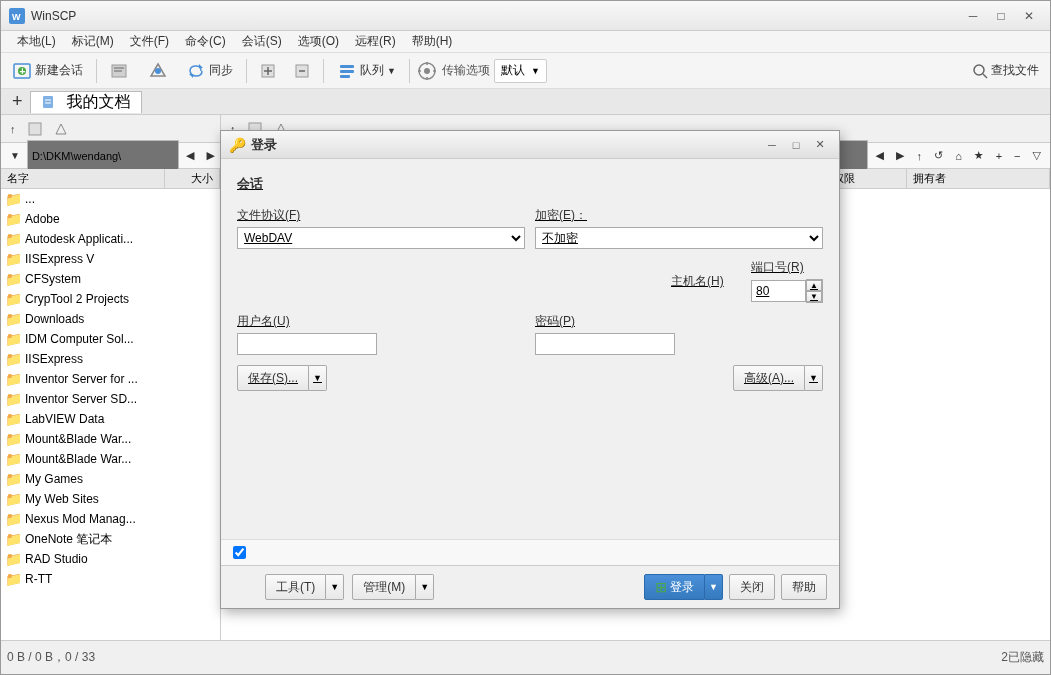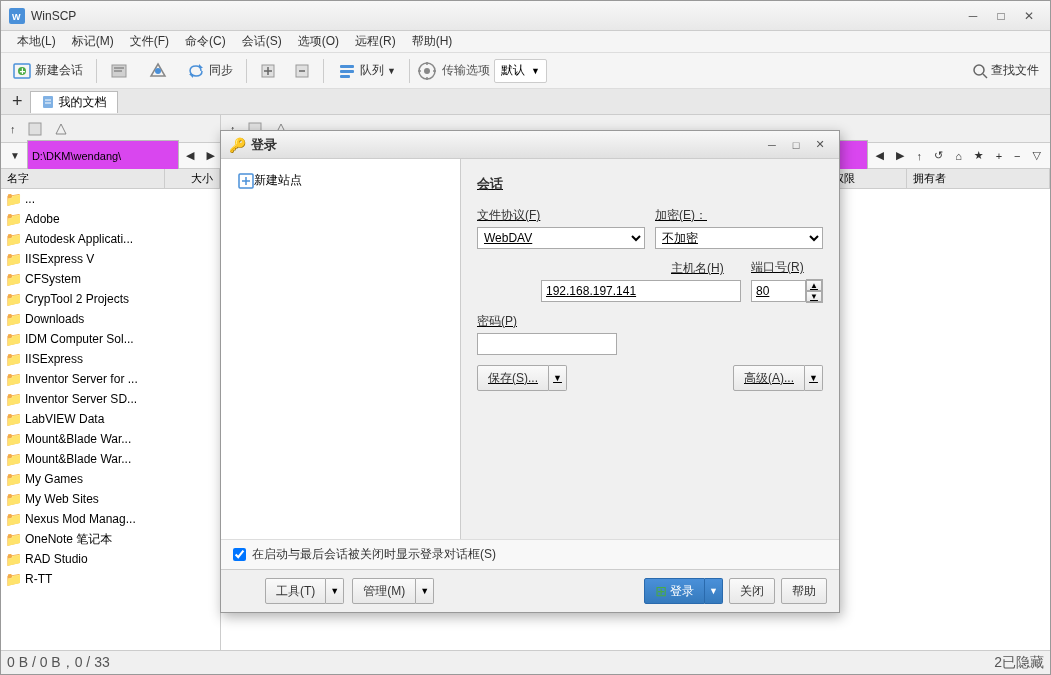--- a/index.html
+++ b/index.html
@@ -134,26 +134,26 @@
       height: 26px;
       display: flex;
       align-items: center;
       padding: 0 4px;
     }
     .session-tab {
       background: #d0d0d0;
       border: 1px solid #bbb;
       border-bottom: none;
       padding: 2px 10px;
-      font-size: 12px;
+      font-size: 16px;
       cursor: pointer;
       height: 22px;
       display: flex;
       align-items: center;
-      gap: 4px;
+      gap: 12px;
     }
     .session-tab.active { background: white; }
 
     
     .panels-area {
       display: flex;
       flex: 1;
       overflow: hidden;
     }
 
@@ -195,21 +195,21 @@
       border-bottom: 1px solid #ccc;
       padding: 0 4px;
       gap: 2px;
     }
     .address-input {
       flex: 1;
       height: 32px;
       border: 1px solid #bbb;
       padding: 0 4px;
       font-size: 11px;
-      background: #d946ef;
+      background: #737373;
     }
 
     .file-list-header {
       display: flex;
       background: #e8e8e8;
       border-bottom: 1px solid #ccc;
       height: 20px;
     }
     .file-list-header-cell {
       padding: 2px 6px;
@@ -250,25 +250,25 @@
       flex: 1;
       overflow: hidden;
       text-overflow: ellipsis;
       white-space: nowrap;
     }
 
     
     .status-bar {
       background: #f0f0f0;
       border-top: 1px solid #ccc;
-      height: 24px;
+      height: 34px;
       display: flex;
       align-items: center;
       padding: 0 6px;
-      font-size: 14px;
+      font-size: 12px;
       color: #555;
       justify-content: space-between;
     }
 
     
     .right-panel {
       flex: 1;
       display: flex;
       flex-direction: column;
       background: white;
@@ -832,30 +832,20 @@
     </div>
     <div class="dialog-title-controls">
       <button class="dialog-title-btn">─</button>
       <button class="dialog-title-btn">□</button>
       <button class="dialog-title-btn close">✕</button>
     </div>
   </div>
 
   <div class="dialog-body">
 
-    <div class="dialog-tree">
-      <div class="tree-item">
-        <svg width="16" height="16" viewBox="0 0 16 16">
-          <rect x="1" y="1" width="14" height="14" rx="1" fill="none" stroke="#4a90d9" stroke-width="1.5"></rect>
-          <line x1="8" y1="4" x2="8" y2="12" stroke="#4a90d9" stroke-width="1.5"></line>
-          <line x1="4" y1="8" x2="12" y2="8" stroke="#4a90d9" stroke-width="1.5"></line>
-        </svg>
-        <span>新建站点</span>
-      </div>
-    </div>
 
     <div class="dialog-session">
       <div class="session-section-title">会话</div>
 
       <div class="form-row">
         <div style="display:flex;flex-direction:column;gap:3px;flex:1;">
           <label class="form-label">
             <span>文件协议(F)</span>
           </label>
           <div class="form-combo">
@@ -874,39 +864,44 @@
             </select>
           </div>
         </div>
       </div>
 
       <div class="form-row">
         <div style="display:flex;flex-direction:column;gap:3px;flex:1;align-items:flex-end;">
           <label class="form-label">
             <span>主机名(H)</span>
           </label>
-          <input type="text" class="form-input" style="width: 200px;" value="192.168.197.141">
         </div>
         <div style="display:flex;flex-direction:column;gap:3px;justify-content:flex-end;">
           <label class="form-label">
             <span>端口号(R)</span>
           </label>
           <div style="display:flex;align-items:center;">
             <input type="text" class="form-input" style="width: 55px;" value="80">
             <div style="display:flex;flex-direction:column;border:1px solid #aaa;border-left:none;">
               <button class="port-spin-btn">▲</button>
               <button class="port-spin-btn">▼</button>
             </div>
           </div>
         </div>
       </div>
 
       <div class="form-row">
         <div style="display:flex;flex-direction:column;gap:3px;flex:1;">
           <label class="form-label">
+            <span>用户名(U)</span>
+          </label>
+          <input type="text" class="form-input" style="width: 140px;" value="">
+        </div>
+        <div style="display:flex;flex-direction:column;gap:3px;flex:1;">
+          <label class="form-label">
             <span>密码(P)</span>
           </label>
           <input type="password" class="form-input" style="width: 140px;" value="">
         </div>
       </div>
 
       <div class="form-row" style="">
         <div style="display:flex;align-items:center;">
           <button class="dialog-btn" style="border-radius:2px 0 0 2px;">
             <span>保存(S)...</span>
@@ -919,21 +914,20 @@
             <span>高级(A)...</span>
           </button>
           <button class="dropdown-arrow-btn">▼</button>
         </div>
       </div>
     </div>
   </div>
 
   <div class="checkbox-row">
     <input type="checkbox" id="show-login-checkbox" checked="" style="">
-    <label for="show-login-checkbox">在启动与最后会话被关闭时显示登录对话框(S)</label>
   </div>
 
   <div class="dialog-footer">
     <div class="footer-left">
       <div style="display:flex;align-items:center;">
         <button class="dialog-btn" style="border-radius:2px 0 0 2px;">
           <span>工具(T)</span>
         </button>
         <button class="dropdown-arrow-btn">▼</button>
       </div>

